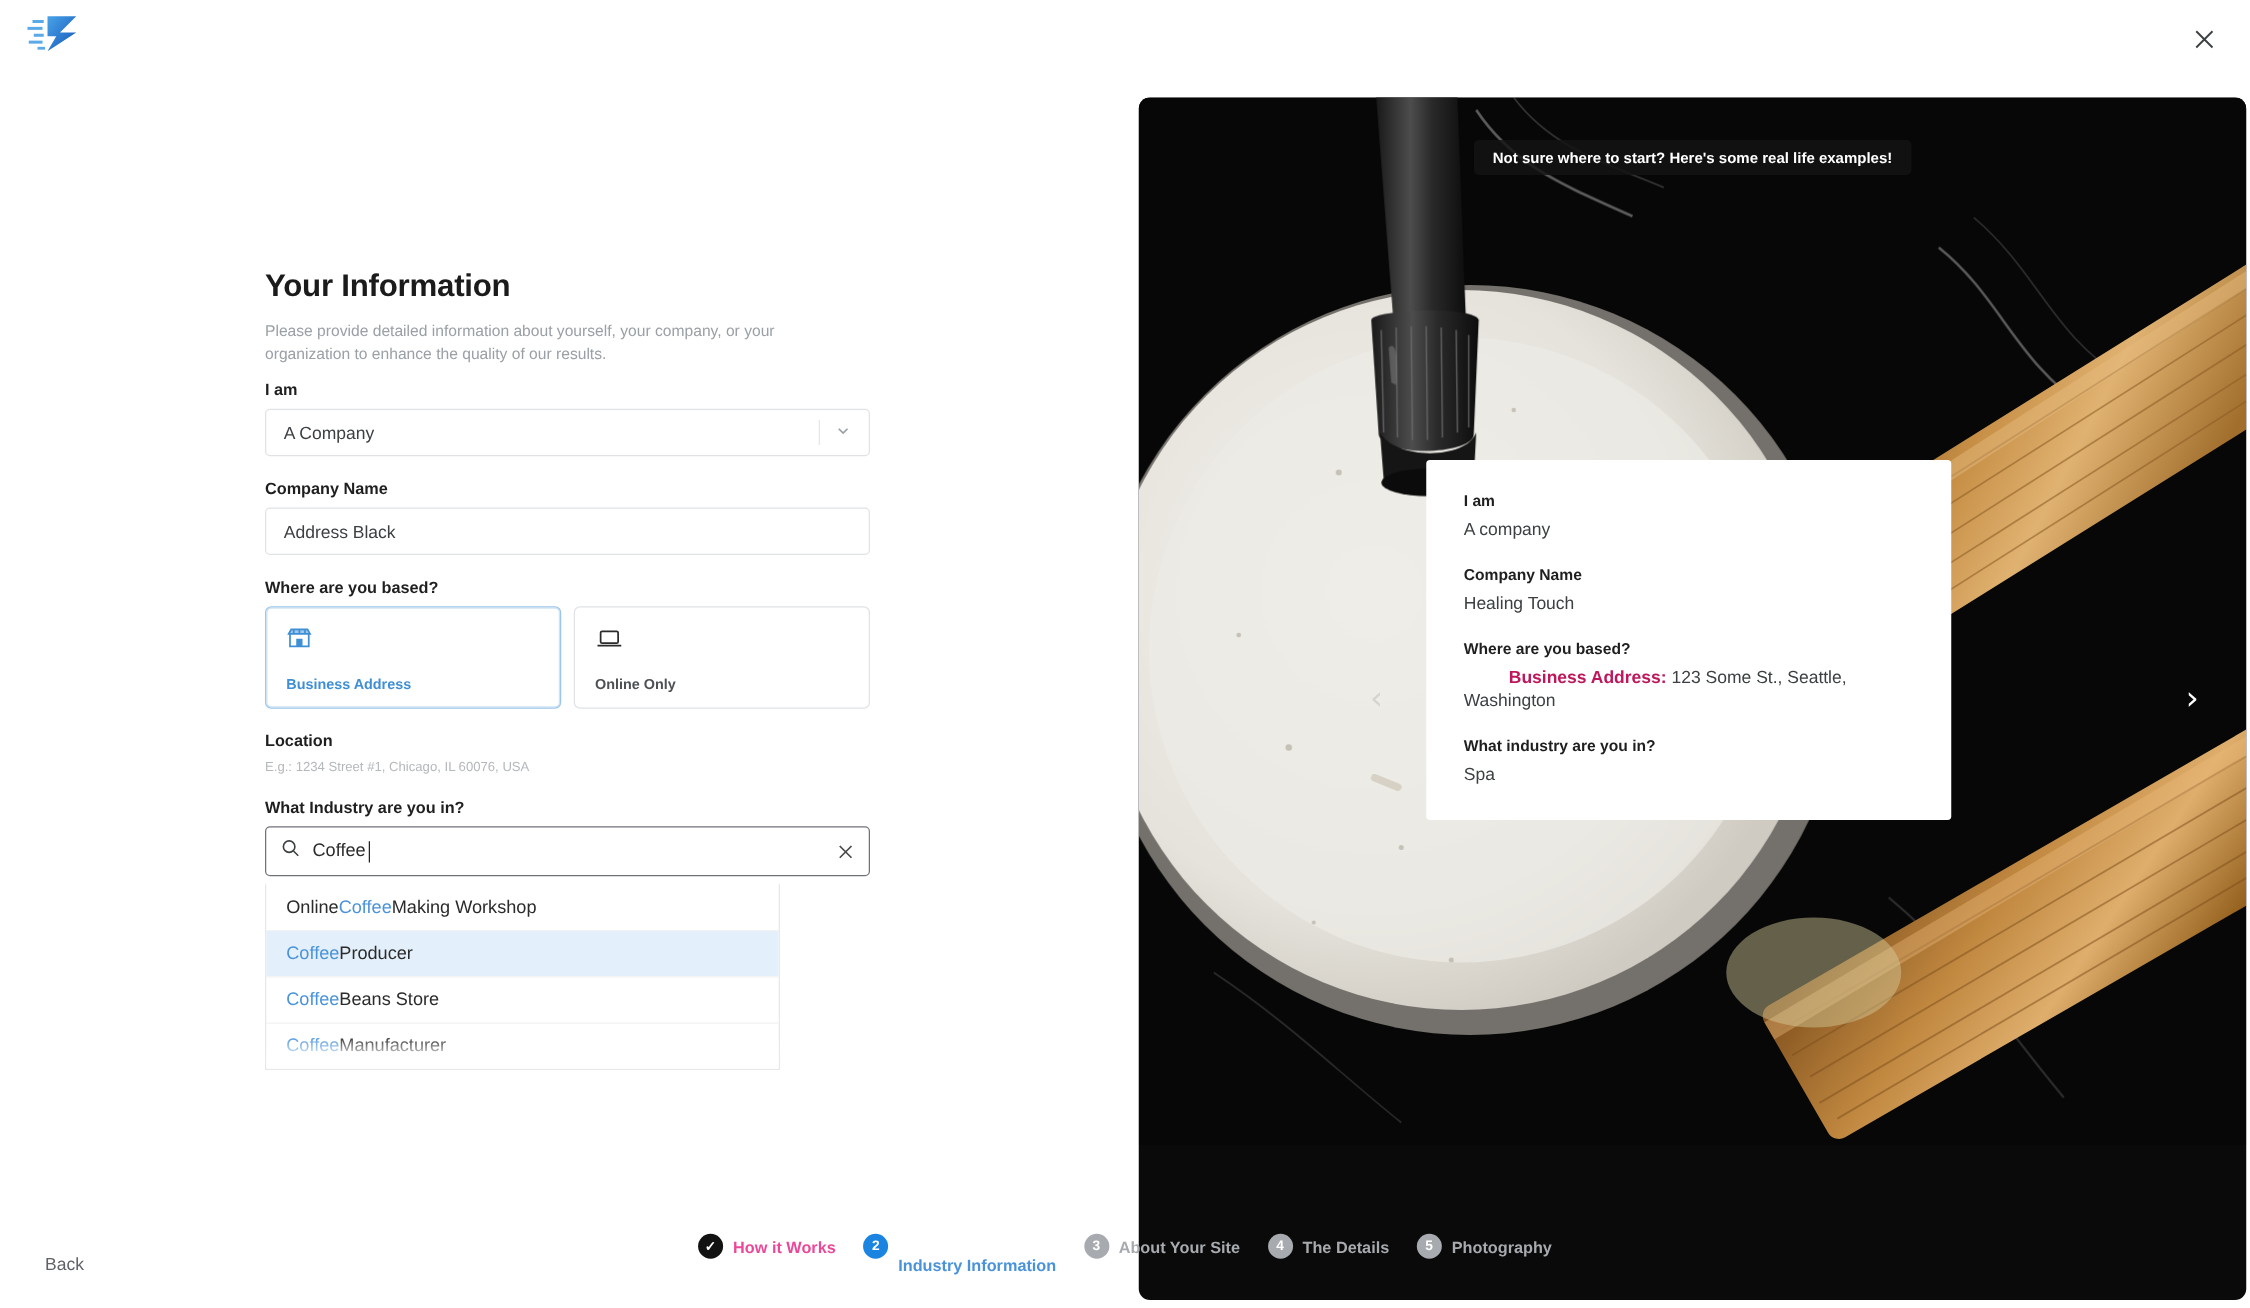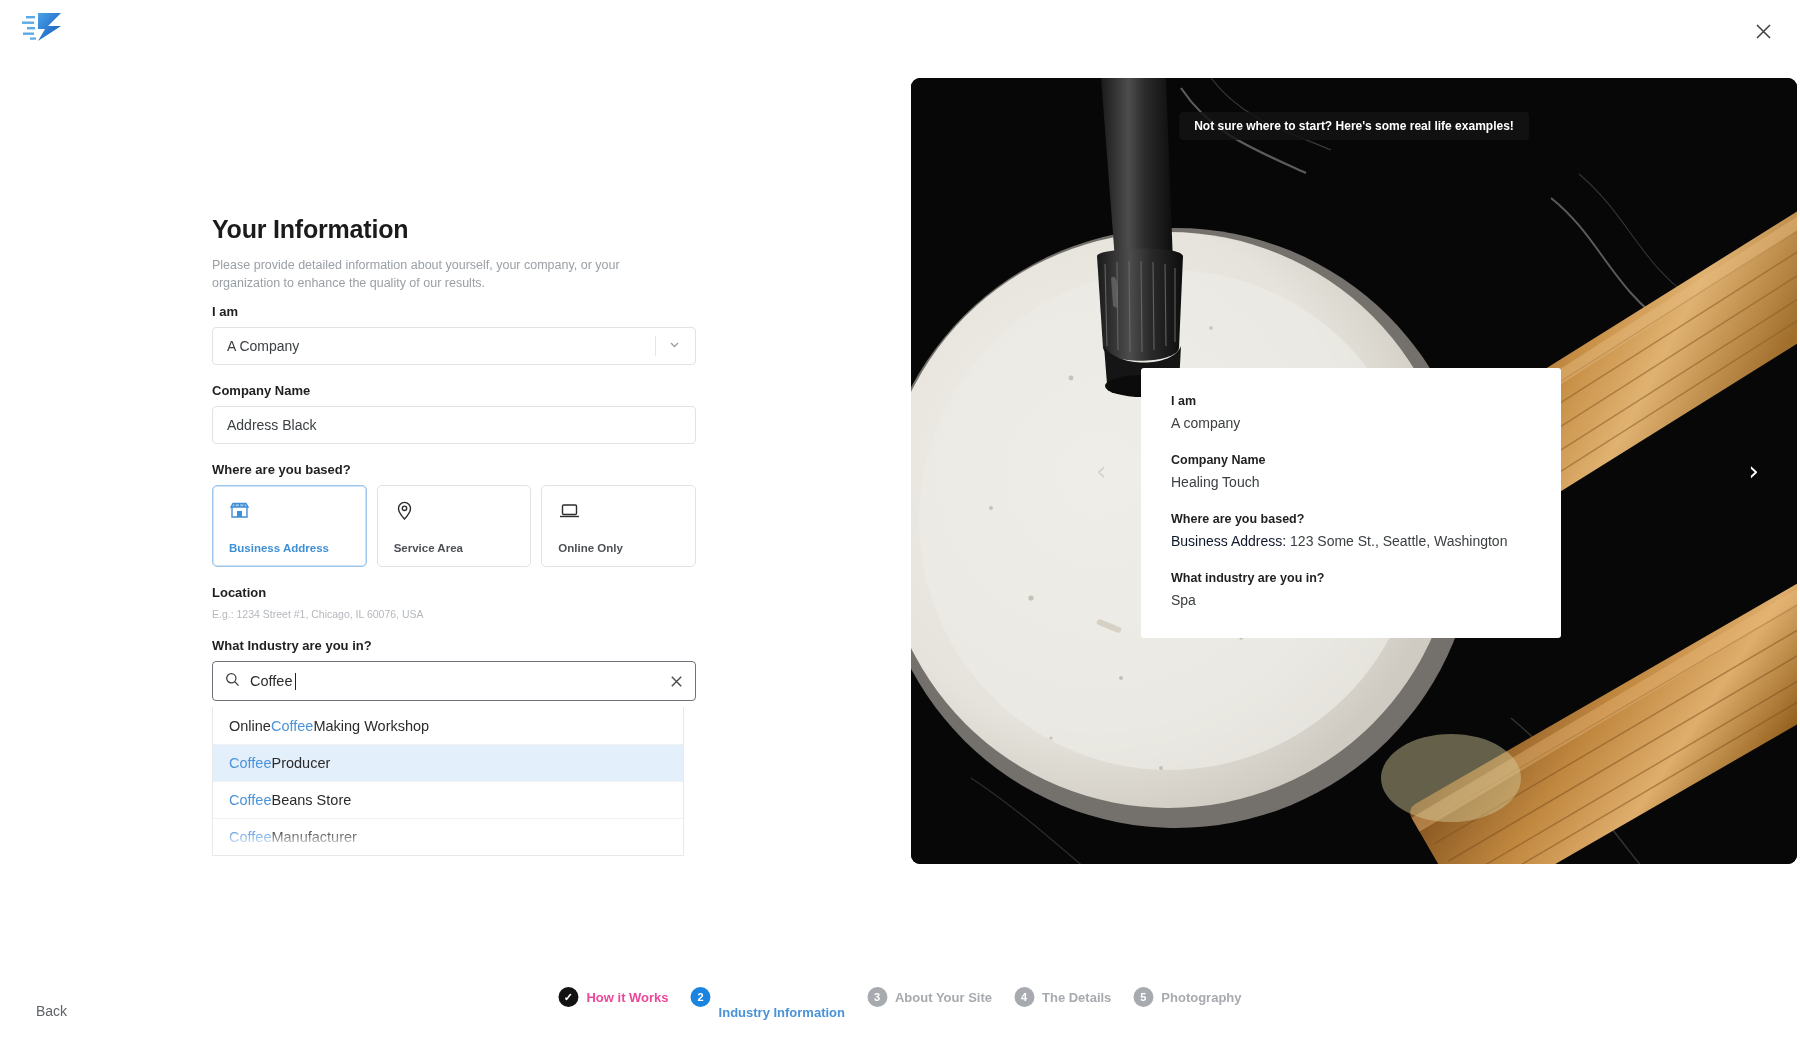--- a/index.html
+++ b/index.html
@@ -67,40 +67,40 @@
     display: flex; align-items: center; padding: 0 12px; gap: 10px; background: #fff;
   }
   .search-val { font-size: 14.5px; color: #2b2b2b; flex: 1; display: flex; align-items: center; }
   .caret {
     display: inline-block; width: 1px; height: 17px; background: #222; margin-left: 3px;
   }
   .clear-x { color: #4a4a4a; cursor: pointer; display: flex; align-items: center; }
 
   
   .dropdown {
-    position: relative; width: 472px; margin-top: 6px;
+    position: relative; width: 412px; margin-top: 6px;
     border: 1px solid #e6e8ea; border-top: none; background: #fff;
     max-height: 150px; overflow: hidden;
   }
   .dd-item {
     height: 37px; display: flex; align-items: center; padding: 0 16px;
     font-size: 14.5px; color: #2b2b2b; cursor: pointer; border-top: 1px solid #f1f2f4;
   }
   .dd-item:first-child { border-top: none; }
   .dd-item.hl { background: #e3effb; }
   .dd-item .match { color: #4a93d9; }
   .dd-fade {
     position: absolute; left: 0; right: 0; bottom: 0; height: 26px;
     background: linear-gradient(to bottom, rgba(255,255,255,0), #fff 75%);
     pointer-events: none;
   }
 
   
   .photo-panel {
-    position: absolute; left: 911px; top: 78px; width: 886px; height: 786px;
+    position: absolute; left: 911px; top: 78px; width: 886px; height: 962px;
     border-radius: 9px; overflow: hidden; background: #0a0a0a;
   }
   .photo-bg { position: absolute; inset: 0; }
   .banner {
     position: absolute; top: 34px; left: 50%; transform: translateX(-50%);
     background: rgba(20,20,20,0.82); color: #fff; font-size: 12px; font-weight: bold;
     padding: 7px 15px; border-radius: 4px; white-space: nowrap; z-index: 6;
   }
   .nav-arrow {
     position: absolute; top: 50%; transform: translateY(-50%);
@@ -109,21 +109,21 @@
   }
   .nav-left { left: 185px; color: #d6d4cf; }
   .nav-right { right: 38px; color: #ffffff; }
   .overlay-card {
     position: absolute; left: 230px; top: 290px; width: 420px;
     background: #fff; border-radius: 3px; padding: 26px 30px 28px 30px; z-index: 5;
   }
   .oc-label { font-size: 12.5px; font-weight: bold; color: #1f1f1f; margin-bottom: 6px; }
   .oc-val { font-size: 14px; color: #3c4043; margin-bottom: 20px; line-height: 1.35; }
   .oc-val:last-child { margin-bottom: 0; }
-  .oc-val b { font-weight: normal; color: #0f172a; }
+  .oc-val b { font-weight: bold; color: #be185d; margin-left: 36px; }
 
   
   .back-link {
     position: absolute; left: 36px; bottom: 27px;
     font-size: 14px; color: #5f6368; cursor: pointer;
   }
   .stepper {
     position: absolute; left: 50%; bottom: 26px; transform: translateX(-50%);
     display: flex; align-items: center; gap: 22px;
   }
@@ -205,29 +205,20 @@
             <svg width="21" height="21" viewBox="0 0 21 21" fill="none" stroke="#3f8fd4" stroke-width="1.4">
               <path d="M3 7 L3 17 L18 17 L18 7"></path>
               <path d="M2 7 L4 3.5 L17 3.5 L19 7 Z" fill="#9dc6ea" stroke="#3f8fd4"></path>
               <path d="M6 4 L6 7 M10.5 4 L10.5 7 M15 4 L15 7" stroke="#3f8fd4"></path>
               <rect x="8" y="11" width="5" height="6" fill="#3f8fd4" stroke="none"></rect>
             </svg>
           </span>
           <span class="option-label">Business Address</span>
         </div>
 
-        <div class="option-card">
-          <span class="option-icon">
-            <svg width="21" height="21" viewBox="0 0 21 21" fill="none" stroke="#2b2b2b" stroke-width="1.4">
-              <path d="M10.5 19 C10.5 19 16.5 12.4 16.5 8.4 A6 6 0 0 0 4.5 8.4 C4.5 12.4 10.5 19 10.5 19 Z"></path>
-              <circle cx="10.5" cy="8.3" r="2.2"></circle>
-            </svg>
-          </span>
-          <span class="option-label">Service Area</span>
-        </div>
 
         <div class="option-card">
           <span class="option-icon">
             <svg width="23" height="21" viewBox="0 0 23 21" fill="none" stroke="#2b2b2b" stroke-width="1.4">
               <rect x="4.5" y="5" width="14" height="9.5" rx="1.2"></rect>
               <path d="M2 16.5 L21 16.5"></path>
             </svg>
           </span>
           <span class="option-label">Online Only</span>
         </div>

